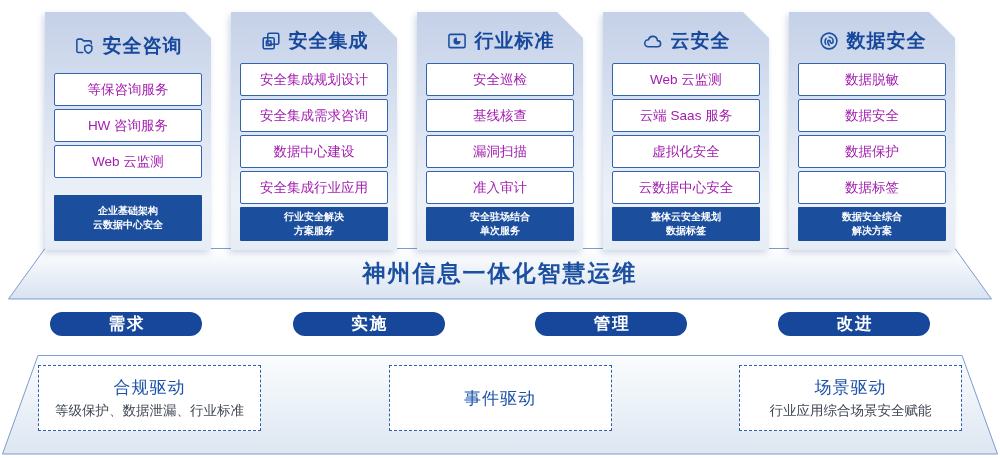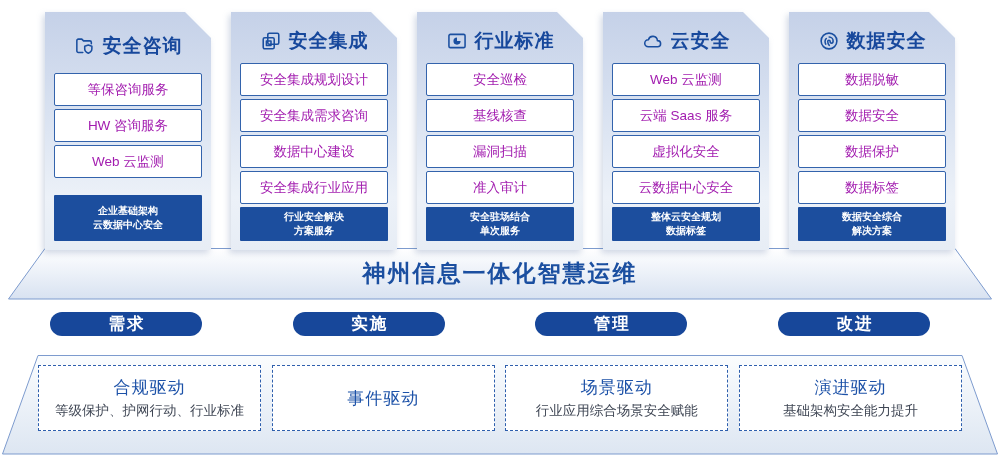--- a/index.html
+++ b/index.html
@@ -205,28 +205,24 @@
   <div class="pills">
     <div class="pill">需求</div>
     <div class="pill">实施</div>
     <div class="pill">管理</div>
     <div class="pill">改进</div>
   </div>
 
   <div class="drivers">
     <div class="driver">
       <div class="driver-title">合规驱动</div>
-      <div class="driver-desc">等级保护、护网行动、行业标准</div>
+      <div class="driver-desc">等级保护、数据泄漏、行业标准</div>
     </div>
     <div class="driver">
       <div class="driver-title">事件驱动</div>
     </div>
     <div class="driver">
       <div class="driver-title">场景驱动</div>
       <div class="driver-desc">行业应用综合场景安全赋能</div>
     </div>
-    <div class="driver">
-      <div class="driver-title">演进驱动</div>
-      <div class="driver-desc">基础架构安全能力提升</div>
-    </div>
   </div>
 
 </div>
 
 </body></html>

